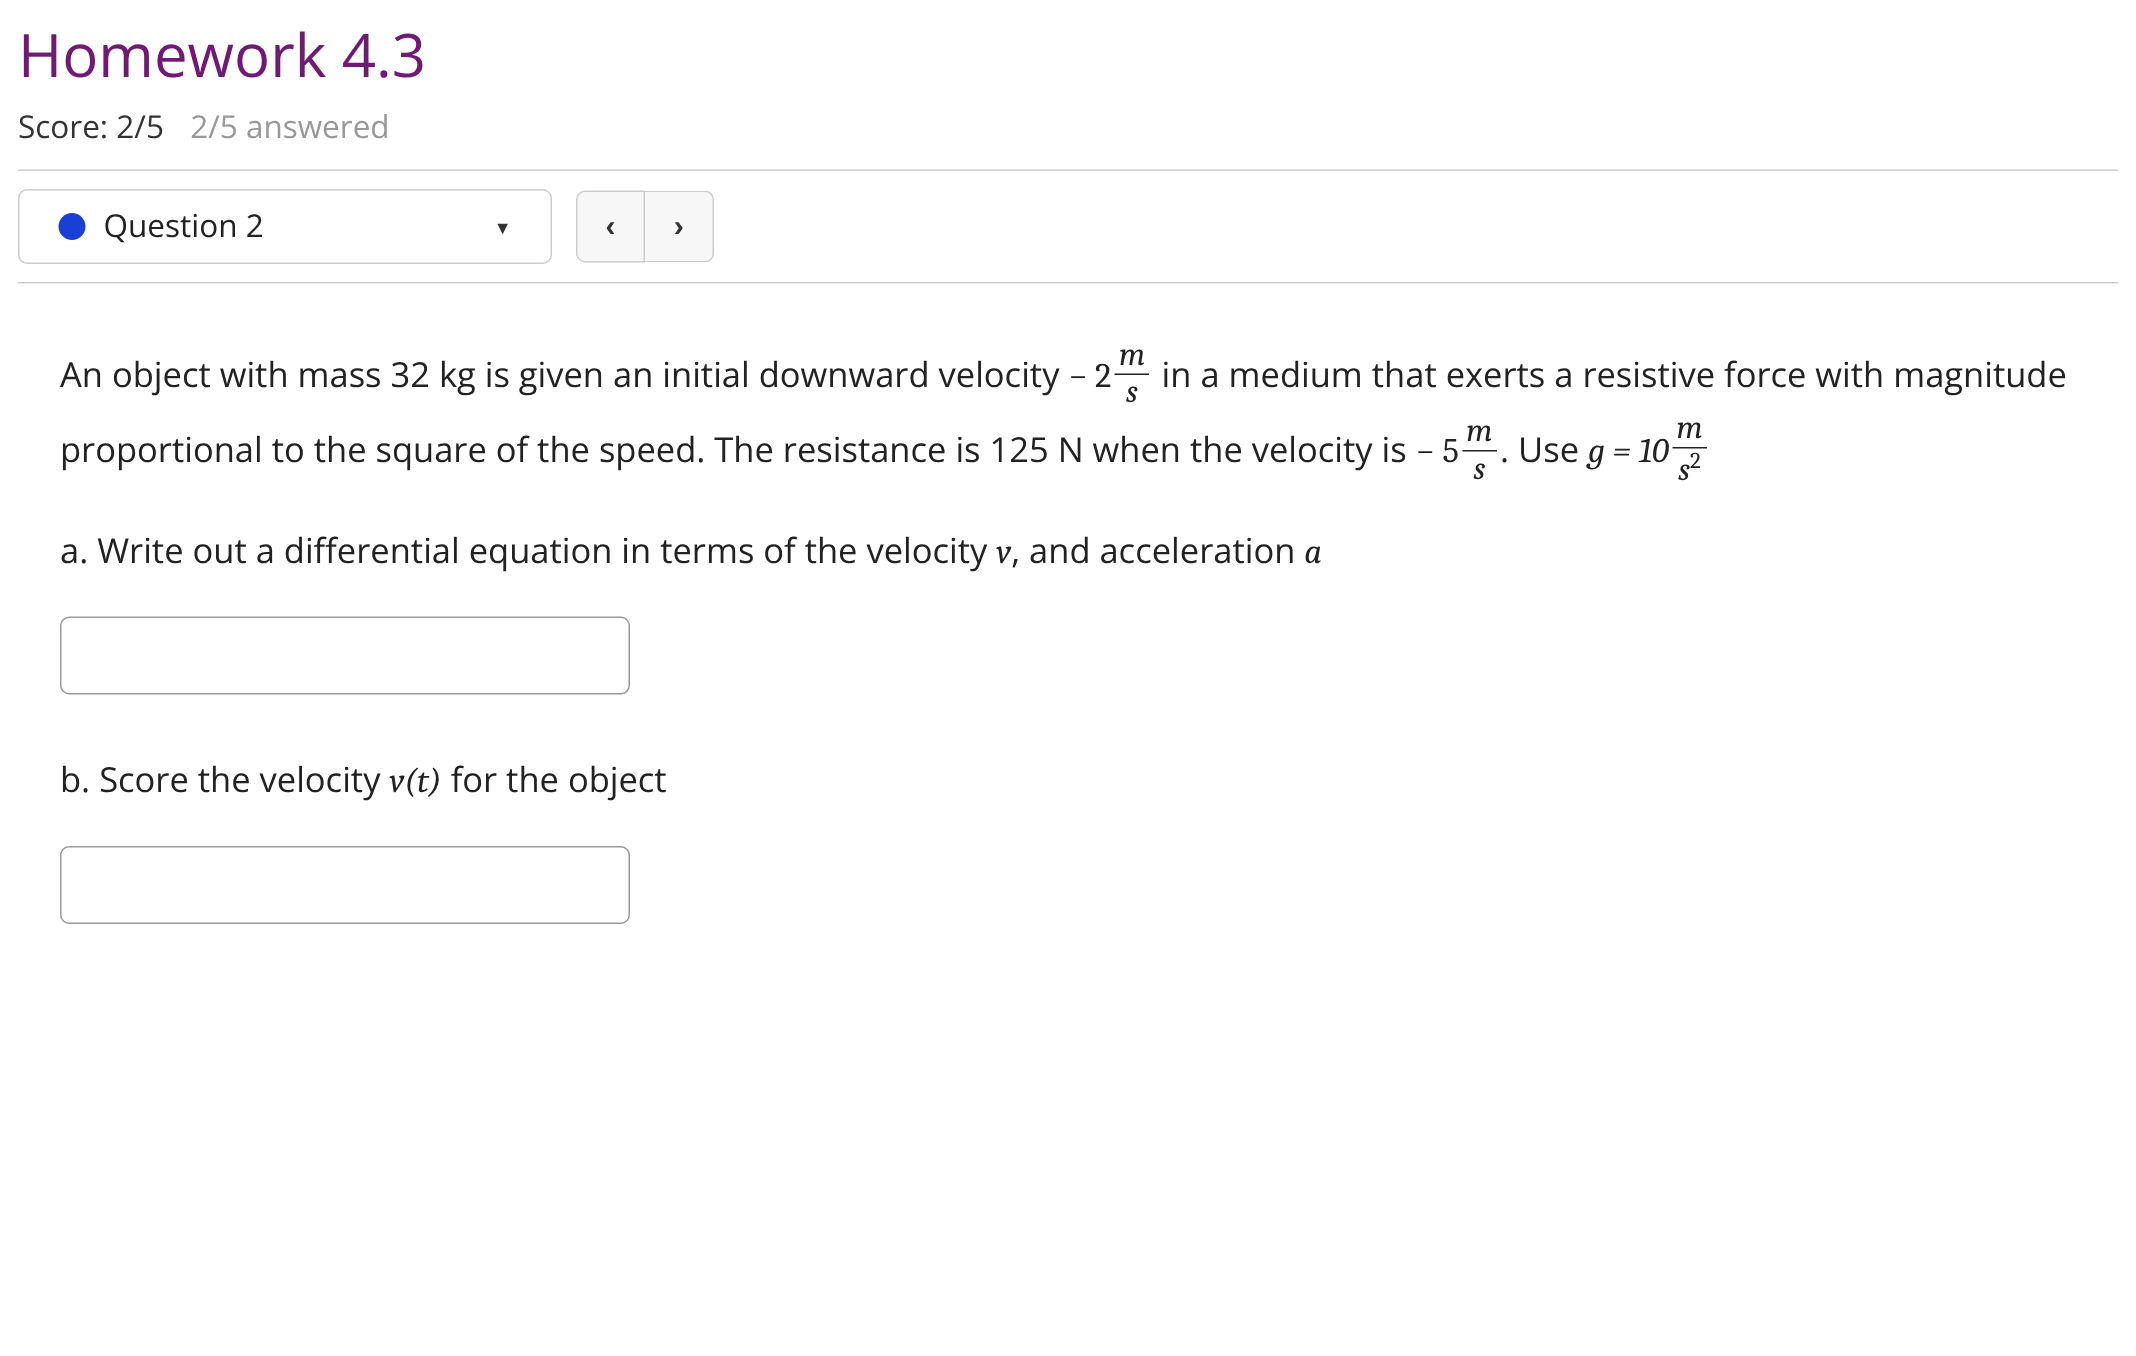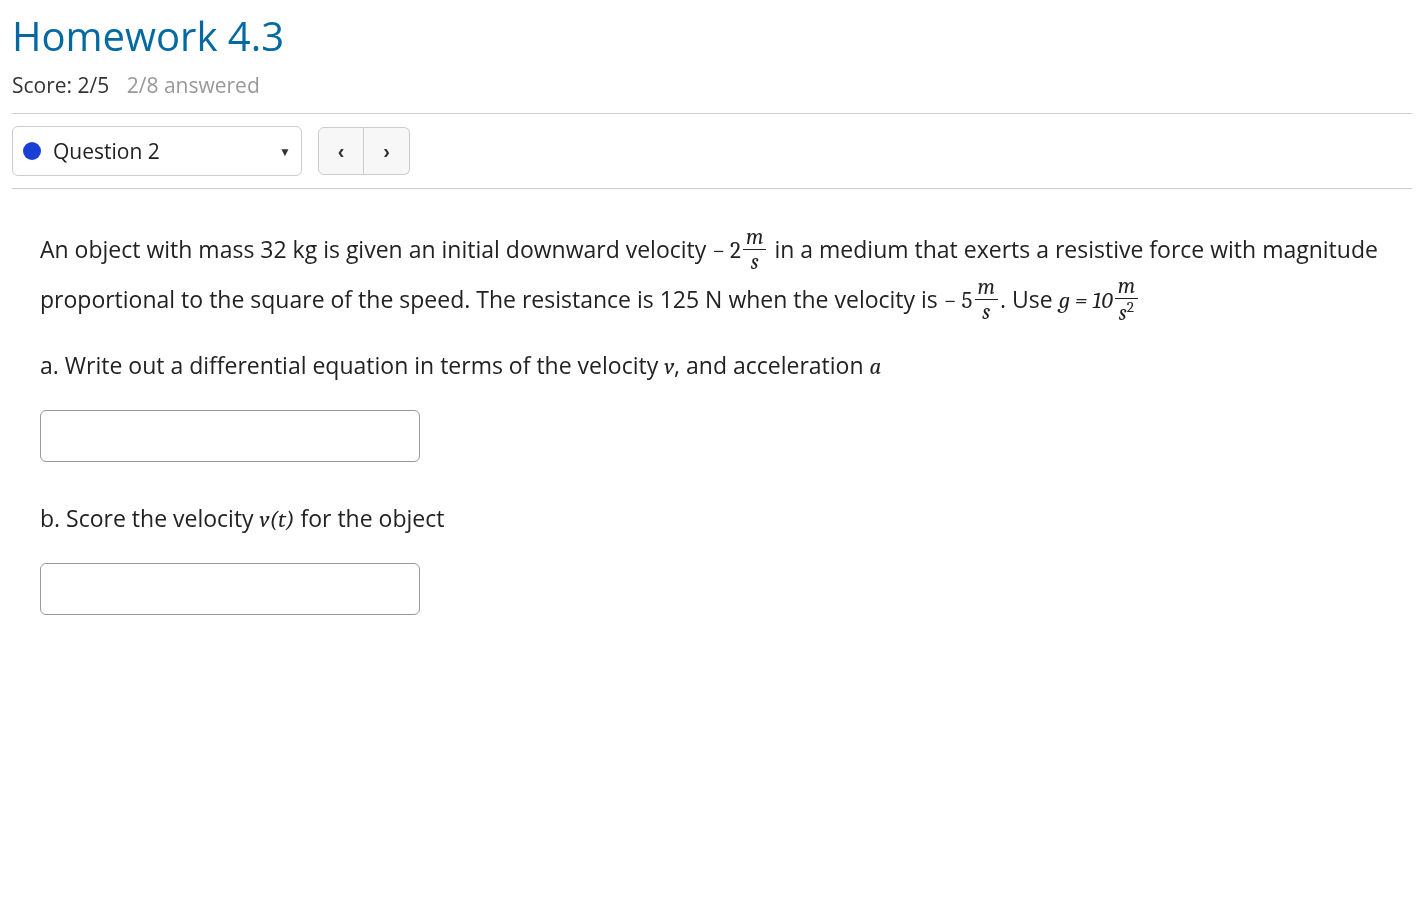--- a/index.html
+++ b/index.html
@@ -11,21 +11,21 @@
       font-family: "Open Sans", "Helvetica Neue", Helvetica, Arial, sans-serif;
       font-size: 21px;
       color: #222;
       background: #fff;
       padding: 8px 12px;
     }
     .page-title {
       font-size: 40px;
       font-weight: 400;
       margin-bottom: 8px;
-      color: #0369a1;
+      color: #701a75;
     }
     .score-line {
       font-size: 21px;
       margin-bottom: 14px;
       color: #333;
     }
     .score-line .answered {
       color: #999;
       margin-left: 12px;
     }
@@ -39,22 +39,22 @@
       align-items: center;
       padding: 12px 0;
       gap: 16px;
     }
     .question-selector {
       display: flex;
       align-items: center;
       justify-content: space-between;
       border: 1px solid #ccc;
       border-radius: 6px;
-      padding: 10px 10px;
-      width: 290px;
+      padding: 10px 26px;
+      width: 356px;
       background: #fff;
       cursor: pointer;
       font-size: 21px;
     }
     .question-selector-left {
       display: flex;
       align-items: center;
       gap: 12px;
     }
     .status-dot {
@@ -145,21 +145,21 @@
       font-style: normal;
     }
   </style>
 </head>
 <body>
 
 <h1 class="page-title">Homework 4.3</h1>
 
 <div class="score-line">
   <span>Score: 2/5</span>
-  <span class="answered">2/8 answered</span>
+  <span class="answered">2/5 answered</span>
 </div>
 
 <hr class="hr">
 
 <div class="nav-row">
   <div class="question-selector">
     <span class="question-selector-left">
       <span class="status-dot"></span>
       <span>Question 2</span>
     </span>

